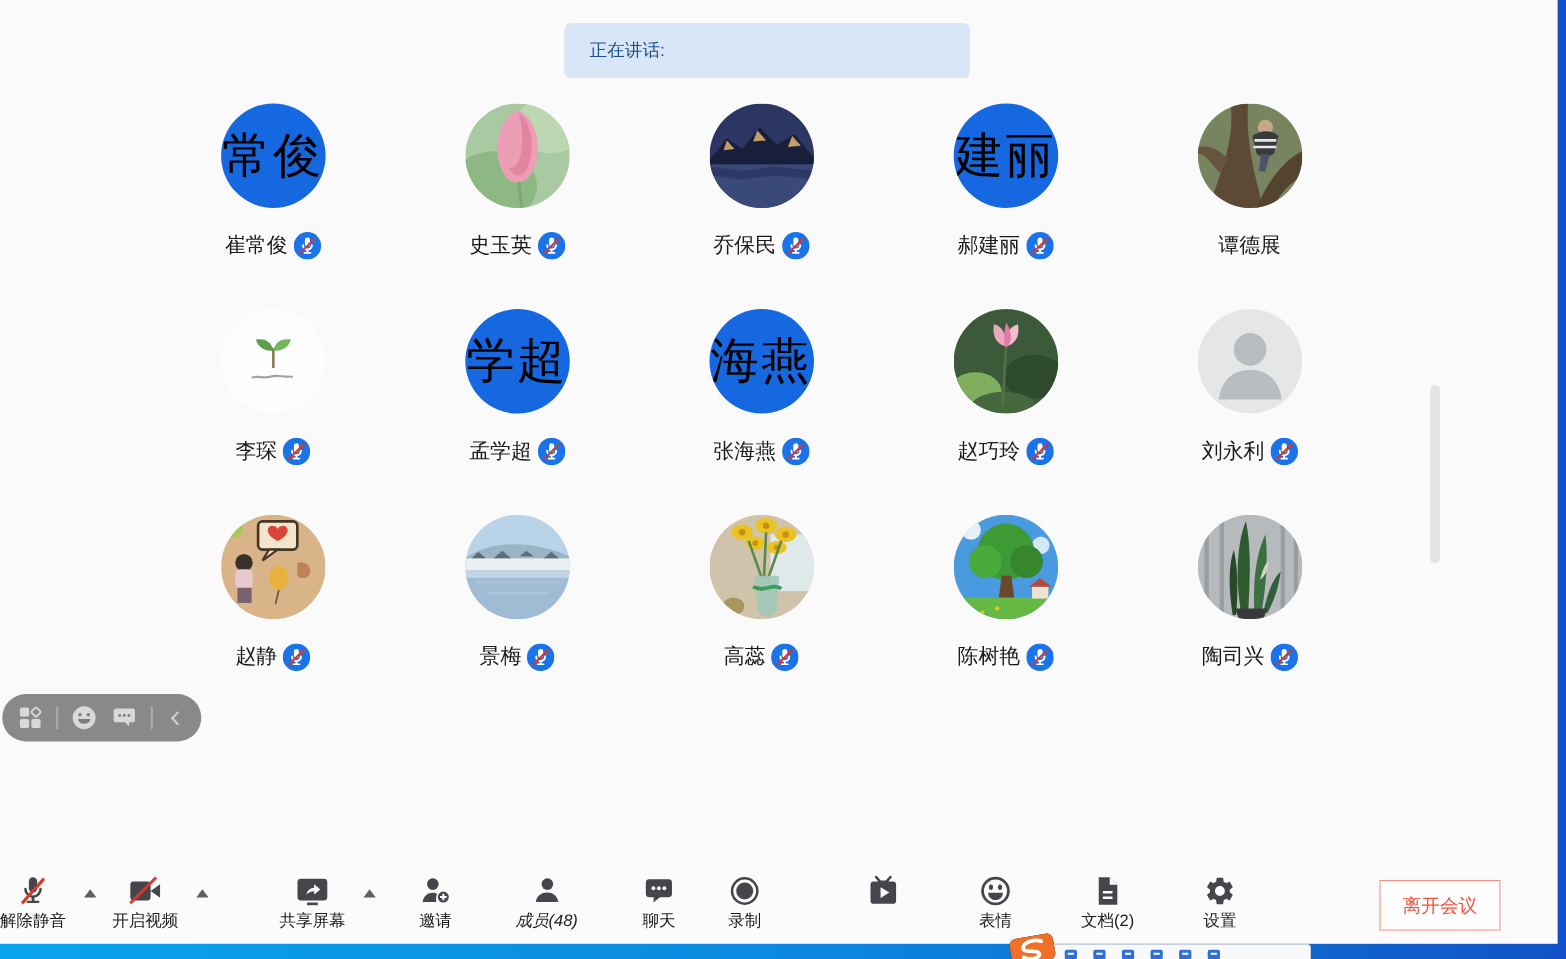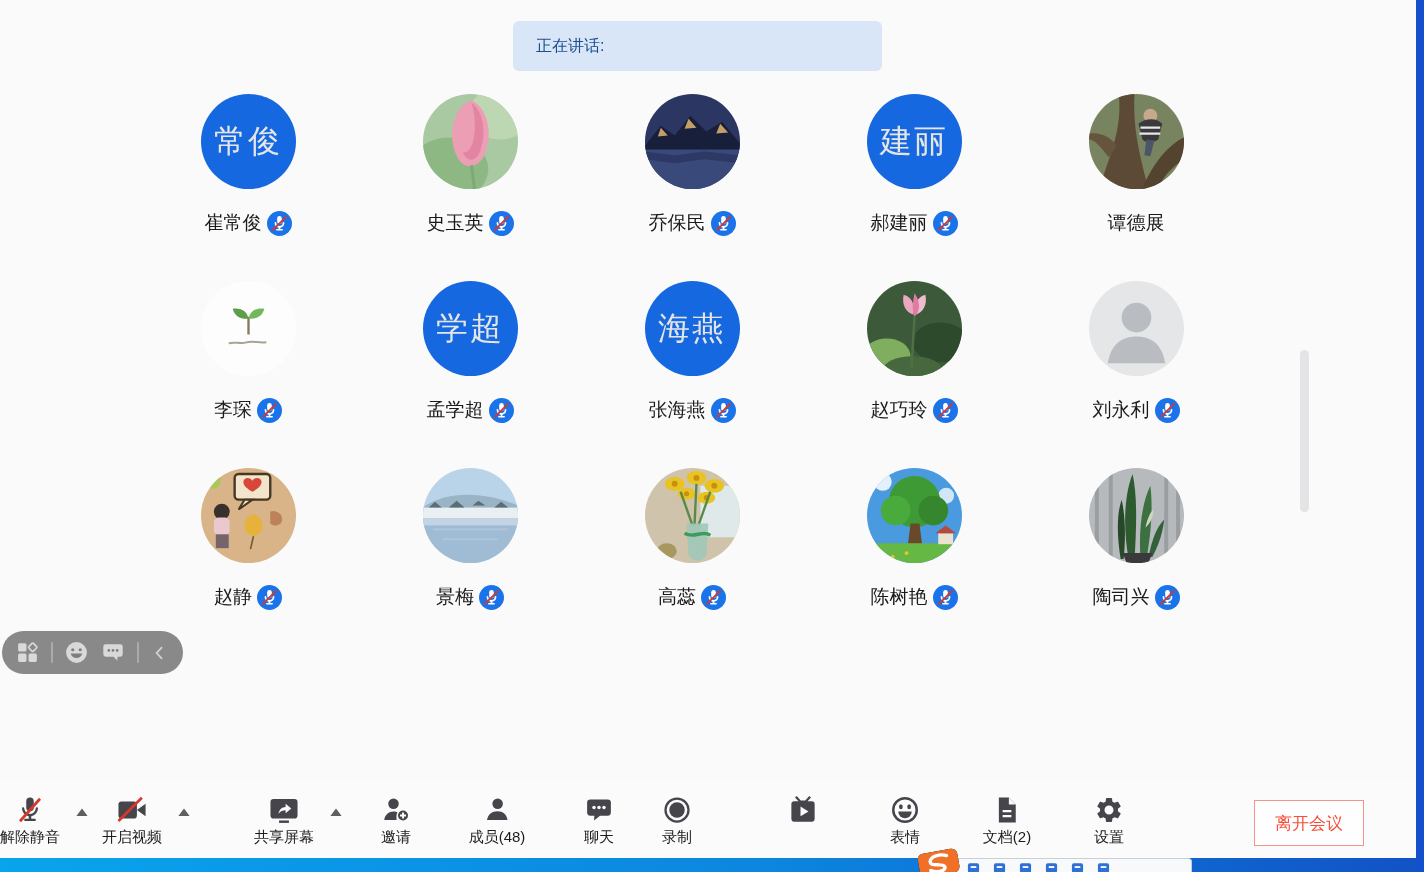--- a/index.html
+++ b/index.html
@@ -7,21 +7,21 @@
   #stage{position:relative;width:1424px;height:872px;background:#fafafa;overflow:hidden;}
 
   
   .banner{position:absolute;left:513px;top:21px;width:369px;height:50px;border-radius:6px;
           display:flex;align-items:center;padding-left:23px;box-sizing:border-box;font-size:16px;}
 
   
   .grid{position:absolute;left:137px;top:94px;display:grid;grid-template-columns:repeat(5,222px);grid-auto-rows:187px;}
   .cell{display:flex;flex-direction:column;align-items:center;}
   .avatar{width:95px;height:95px;border-radius:50%;overflow:hidden;display:flex;align-items:center;justify-content:center;flex:0 0 auto;}
-  .avatar.initials{color:#e5e5e5;font-size:32px;letter-spacing:2px;font-weight:400;}
+  .avatar.initials{color:#000000;font-size:44px;letter-spacing:2px;font-weight:400;}
   .avatar svg{display:block;}
   .name-row{margin-top:21px;display:flex;align-items:center;gap:5px;}
   .pname{font-size:19px;color:#1a1a1a;}
   .micbadge{width:25px;height:25px;display:flex;}
 
   
   .pill{position:absolute;left:2px;top:631px;height:43px;border-radius:22px;background:rgba(116,116,116,.85);
         display:flex;align-items:center;padding:0 13px;gap:11px;box-sizing:border-box;}
   .pill .vdiv{width:2px;height:21px;background:#ababab;border-radius:1px;}
   .pill-ic{display:flex;}
@@ -575,21 +575,21 @@
         <svg width="30" height="30" viewBox="0 0 24 24">
           <circle cx="10" cy="7" r="4.2" fill="#45454b"></circle>
           <path d="M2.6 20c.6-4.4 3.6-6.8 7.4-6.8 1.6 0 3 .4 4.2 1.2a6.2 6.2 0 0 0-1.7 5.6z" fill="#45454b"></path>
           <circle cx="17.6" cy="16.4" r="4.6" fill="#45454b" stroke="#fbfbfb" stroke-width="1.2"></circle>
           <path d="M17.6 14v4.8M15.2 16.4H20" stroke="#fff" stroke-width="1.5"></path>
         </svg>
       </span>
     <span class="lbl">邀请</span>
   </div>
 
-  <div class="tb-item" style="left: 452px;">
+  <div class="tb-item" style="left: 452px; font-style: italic;">
     <span class="ic">
         <svg width="30" height="30" viewBox="0 0 24 24">
           <circle cx="12.5" cy="7" r="4.2" fill="#45454b"></circle>
           <path d="M4 20c.7-4.6 4-7 8.4-7 4.4 0 7.3 2.4 8 7z" fill="#45454b"></path>
         </svg>
       </span>
     <span class="lbl">成员(48)</span>
   </div>
 
   <div class="tb-item" style="left: 554px;">

